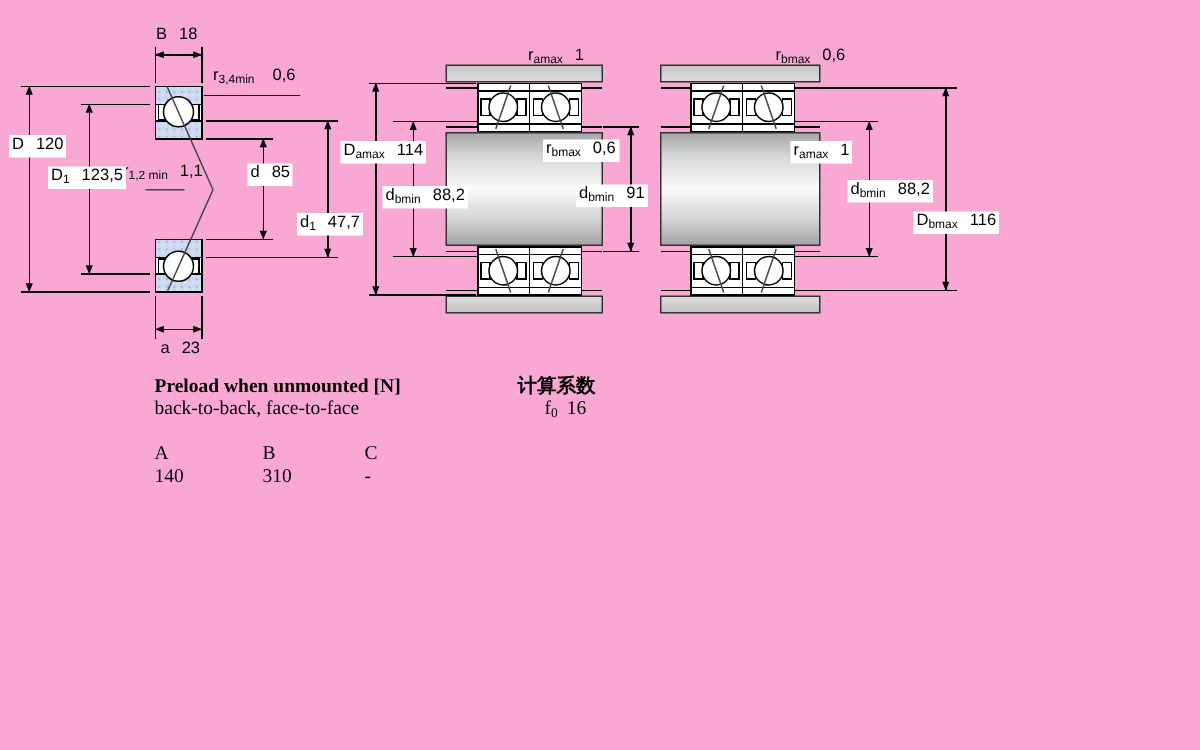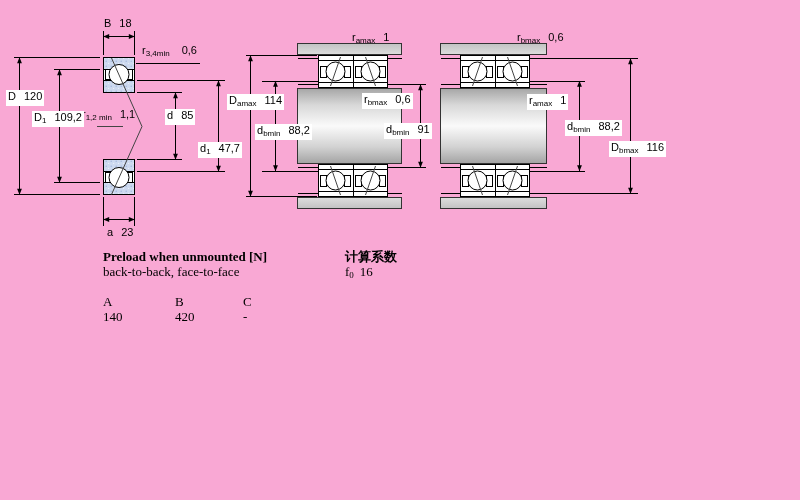--- a/index.html
+++ b/index.html
@@ -213,21 +213,21 @@
 <div class="dimlabel" style="left:142px;top:44px">
   <span>r</span><sub>3,4min</sub><span class="v wide">0,6</span>
 </div>
 <div class="dimlabel wbg" style="left:6px;top:90px">
   <span>D</span><sub></sub><span class="v">120</span>
 </div>
 <div class="dimlabel" style="left:82px;top:108px">
   <span>r</span><sub>1,2 min</sub><span class="v">1,1</span>
 </div>
 <div class="dimlabel wbg" style="left:32px;top:111px">
-  <span>D</span><sub>1</sub><span class="v">109,2</span>
+  <span>D</span><sub>1</sub><span class="v">123,5</span>
 </div>
 <div class="dimlabel wbg" style="left:165px;top:109px">
   <span>d</span><sub></sub><span class="v">85</span>
 </div>
 <div class="dimlabel wbg" style="left:198px;top:142px">
   <span>d</span><sub>1</sub><span class="v">47,7</span>
 </div>
 <div class="dimlabel" style="left:107px;top:226px">
   <span>a</span><sub></sub><span class="v">23</span>
 </div>
@@ -258,26 +258,26 @@
   <span>d</span><sub>bmin</sub><span class="v">88,2</span>
 </div>
 <div class="dimlabel wbg" style="left:609px;top:141px">
   <span>D</span><sub>bmax</sub><span class="v">116</span>
 </div>
 
 <div class="txt b" style="left:103px;top:250px">Preload when unmounted [N]</div>
 <div class="txt" style="left:103px;top:265px">back-to-back, face-to-face</div>
 
 <div class="txt b" style="left:345px;top:250px">计算系数</div>
-<div class="txt" style="left:345px;top:265px">
+<div class="txt" style="left:363px;top:265px">
   <span>f</span><sub>0</sub><span class="v">16</span>
 </div>
 
 <div>
   <span class="txt" style="left:103px;top:295px">A</span>
   <span class="txt" style="left:175px;top:295px">B</span>
   <span class="txt" style="left:243px;top:295px">C</span>
   <span class="txt" style="left:103px;top:310px">140</span>
-  <span class="txt" style="left:175px;top:310px">420</span>
+  <span class="txt" style="left:175px;top:310px">310</span>
   <span class="txt" style="left:243px;top:310px">-</span>
 </div>
 
 </div>
 
 </body></html>

